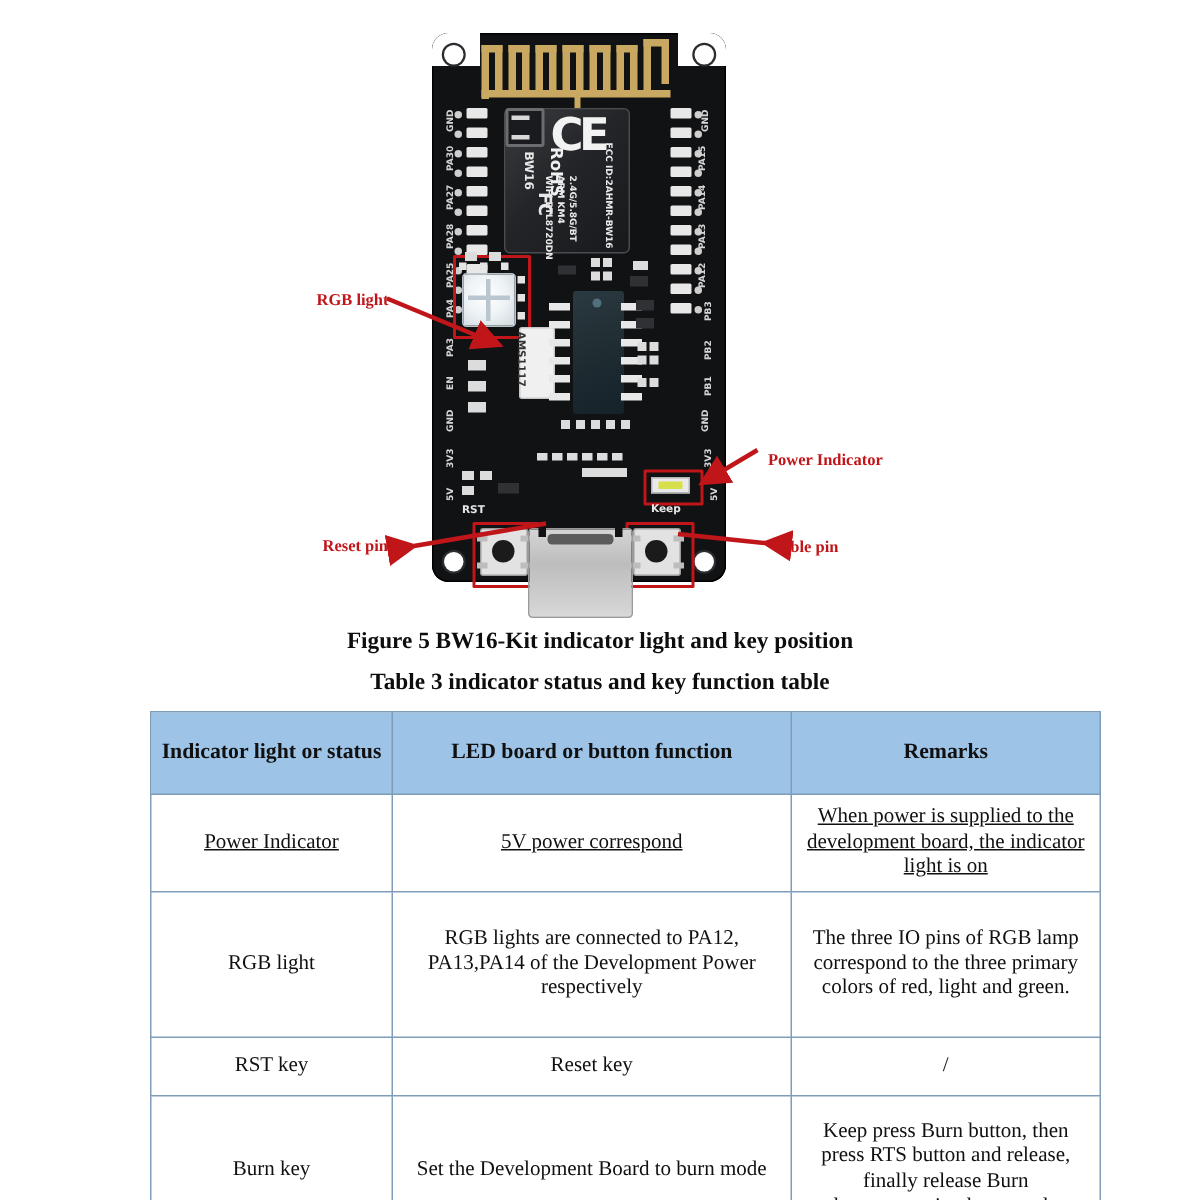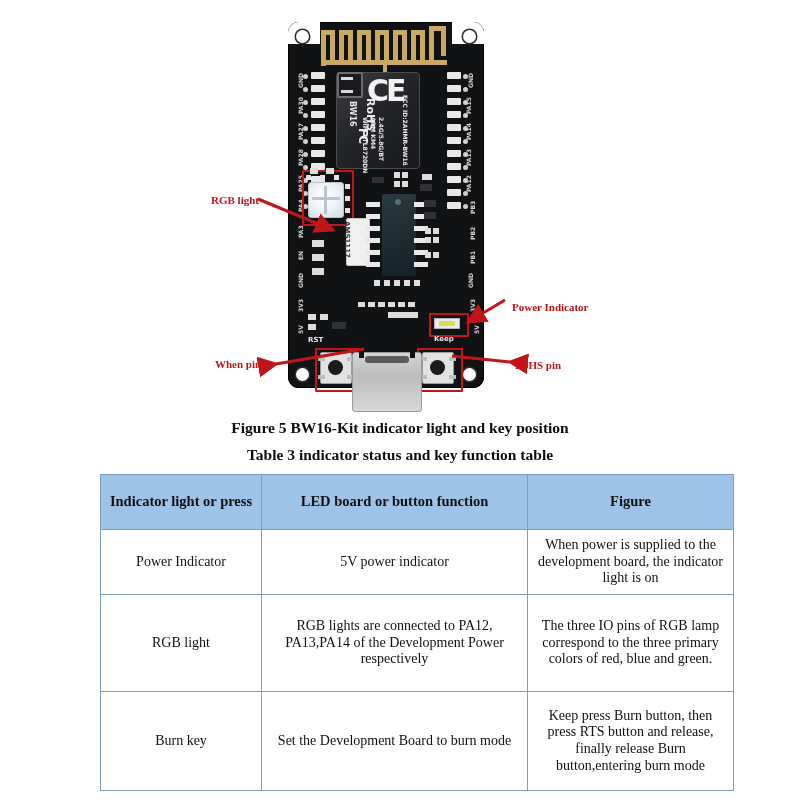--- a/index.html
+++ b/index.html
@@ -136,21 +136,21 @@
   #tbl{position:absolute;left:100px;top:474px;width:600px;border-collapse:collapse;
        table-layout:fixed;}
   #tbl td,#tbl th{border:1px solid #7f9db9;color:#101010;
        font-family:"Liberation Serif",serif;text-align:center;vertical-align:middle;
        padding:3px 5px;line-height:1.18;}
   #tbl thead th{background:#9dc3e6;font-weight:700;font-size:14.5px;height:48px;}
   #tbl tbody td{font-size:14px;background:#ffffff;}
   #tbl .c1{width:150px;}
   #tbl .c2{width:255px;}
   #tbl .c3{width:195px;}
-  #tbl .r-pwr td{height:58px;}
+  #tbl .r-pwr td{height:58px;text-decoration:underline;}
   #tbl .r-rgb td{height:90px;}
   #tbl .r-rst td{height:32px;}
   #tbl .r-brn td{height:92px;}
 </style>
 </head>
 <body>
 
 <div id="figure">
 
   <div class="board">
@@ -391,46 +391,51 @@
         <polygon points="0 0, 7 3.5, 0 7" fill="#c0161a"></polygon>
       </marker>
     </defs>
     <line x1="258" y1="199" x2="333" y2="230" stroke="#c0161a" stroke-width="3" marker-end="url(#ah)"></line>
     <line x1="276" y1="364" x2="364" y2="349" stroke="#c0161a" stroke-width="3" marker-start="url(#ah)"></line>
     <line x1="505" y1="300" x2="468" y2="322" stroke="#c0161a" stroke-width="3" marker-end="url(#ah)"></line>
     <line x1="510" y1="362" x2="452" y2="356" stroke="#c0161a" stroke-width="3" marker-start="url(#ah)"></line>
   </svg>
 
   <div class="callout" style="left:211px;top:194px;">RGB light</div>
-  <div class="callout" style="left:215px;top:358px;">When pin</div>
+  <div class="callout" style="left:215px;top:358px;">Reset pin</div>
   <div class="callout" style="left:512px;top:301px;">Power Indicator</div>
-  <div class="callout" style="left:515px;top:359px;">RoHS pin</div>
+  <div class="callout" style="left:515px;top:359px;">Table pin</div>
 </div>
 
 <div class="caption" id="cap-fig">Figure 5 BW16-Kit indicator light and key position</div>
 <div class="caption" id="cap-tab">Table 3 indicator status and key function table</div>
 
 <table id="tbl">
   <thead>
     <tr>
-      <th class="c1">Indicator light or press</th>
+      <th class="c1">Indicator light or status</th>
       <th class="c2">LED board or button function</th>
-      <th class="c3">Figure</th>
+      <th class="c3">Remarks</th>
     </tr>
   </thead>
   <tbody>
     <tr class="r-pwr">
       <td class="c1">Power Indicator</td>
-      <td class="c2">5V power indicator</td>
+      <td class="c2">5V power correspond</td>
       <td class="c3">When power is supplied to the development board, the indicator light is on</td>
     </tr>
     <tr class="r-rgb">
       <td class="c1">RGB light</td>
       <td class="c2">RGB lights are connected to PA12, PA13,PA14 of the Development Power respectively</td>
-      <td class="c3">The three IO pins of RGB lamp correspond to the three primary colors of red, blue and green.</td>
+      <td class="c3">The three IO pins of RGB lamp correspond to the three primary colors of red, light and green.</td>
+    </tr>
+    <tr class="r-rst">
+      <td class="c1">RST key</td>
+      <td class="c2">Reset key</td>
+      <td class="c3">/</td>
     </tr>
     <tr class="r-brn">
       <td class="c1">Burn key</td>
       <td class="c2">Set the Development Board to burn mode</td>
       <td class="c3">Keep press Burn button, then press RTS button and release, finally release Burn button,entering burn mode</td>
     </tr>
   </tbody>
 </table>
 
 </body></html>

